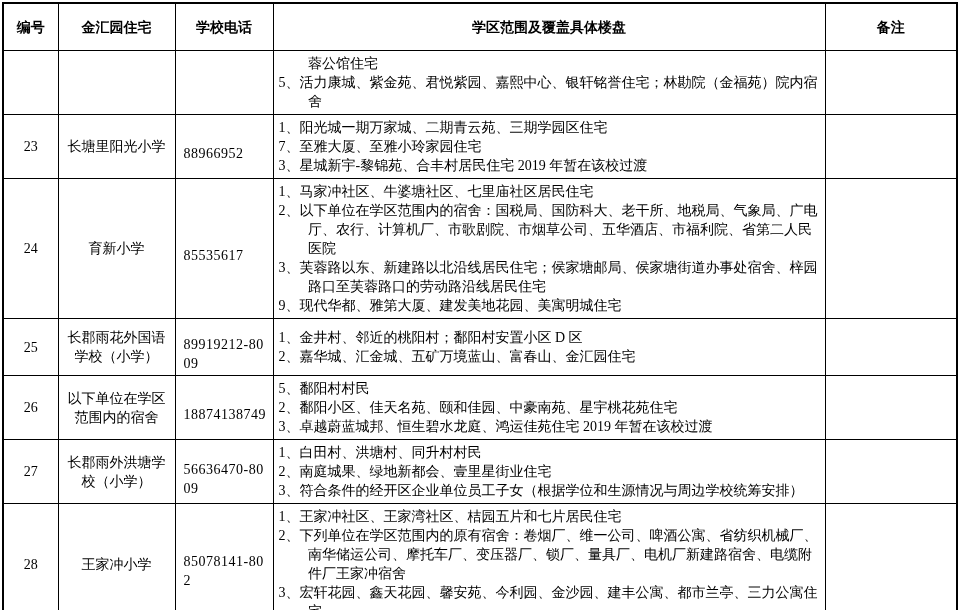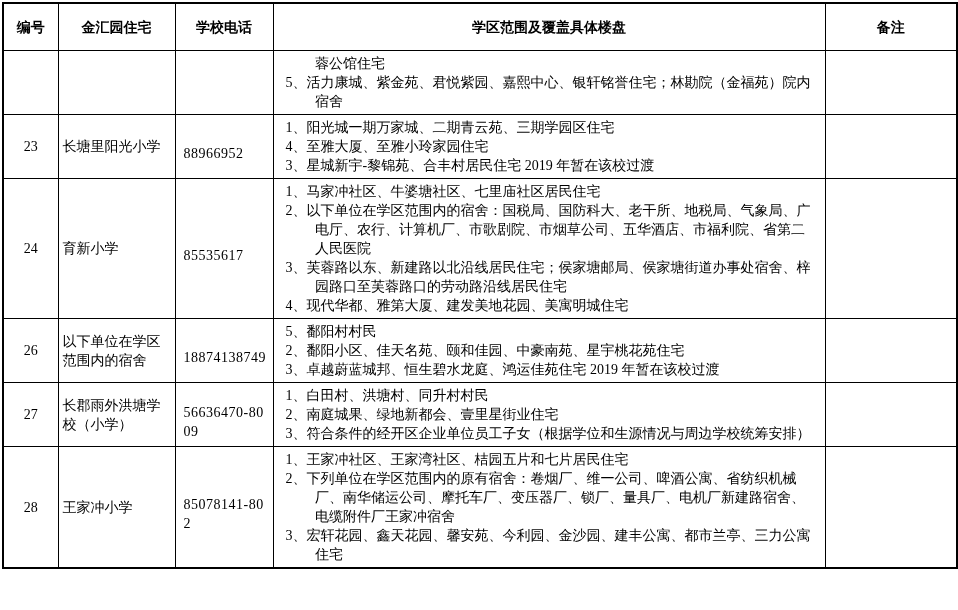--- a/index.html
+++ b/index.html
@@ -36,33 +36,33 @@
     font-weight: bold;
     height: 42px;
     text-align: center;
     padding: 2px 8px;
   }
   td.id-cell {
     text-align: center;
     padding: 18px 2px;
   }
   td.name-cell {
-    text-align: left;
+    text-align: center;
     padding: 2px 4px 2px 4px;
     margin-left: 12px;
   }
   td.phone-cell {
     text-align: left;
     padding: 16px 2px 2px 8px;
     font-size: 13px;
     letter-spacing: 0.5px;
   }
   td.content-cell {
     text-align: left;
-    padding: 3px 6px 3px 12px;
+    padding: 3px 6px 3px 5px;
     vertical-align: middle;
     margin-top: 16px;
   }
   td.note-cell {
     padding: 2px 4px;
   }
   .district-item {
     padding-left: 2.1em;
     text-indent: -2.1em;
   }
@@ -101,34 +101,44 @@
             <div class="district-item">5、活力康城、紫金苑、君悦紫园、嘉熙中心、银轩铭誉住宅；林勘院（金福苑）院内宿舍</div>
           </td>
           <td class="note-cell"></td>
         </tr>
         <tr>
           <td class="id-cell">23</td>
           <td class="name-cell">长塘里阳光小学</td>
           <td class="phone-cell">88966952</td>
           <td class="content-cell">
             <div class="district-item">1、阳光城一期万家城、二期青云苑、三期学园区住宅</div>
-            <div class="district-item">4、至雅大厦、至雅小玲家园住宅</div>
+            <div class="district-item">7、至雅大厦、至雅小玲家园住宅</div>
             <div class="district-item">3、星城新宇-黎锦苑、合丰村居民住宅 2019 年暂在该校过渡</div>
           </td>
           <td class="note-cell"></td>
         </tr>
         <tr>
           <td class="id-cell">24</td>
           <td class="name-cell">育新小学</td>
           <td class="phone-cell">85535617</td>
           <td class="content-cell">
             <div class="district-item">1、马家冲社区、牛婆塘社区、七里庙社区居民住宅</div>
             <div class="district-item">2、以下单位在学区范围内的宿舍：国税局、国防科大、老干所、地税局、气象局、广电厅、农行、计算机厂、市歌剧院、市烟草公司、五华酒店、市福利院、省第二人民医院</div>
             <div class="district-item">3、芙蓉路以东、新建路以北沿线居民住宅；侯家塘邮局、侯家塘街道办事处宿舍、梓园路口至芙蓉路口的劳动路沿线居民住宅</div>
-            <div class="district-item">4、现代华都、雅第大厦、建发美地花园、美寓明城住宅</div>
+            <div class="district-item">9、现代华都、雅第大厦、建发美地花园、美寓明城住宅</div>
+          </td>
+          <td class="note-cell"></td>
+        </tr>
+        <tr>
+          <td class="id-cell">25</td>
+          <td class="name-cell">长郡雨花外国语学校（小学）</td>
+          <td class="phone-cell">89919212-8009</td>
+          <td class="content-cell">
+            <div class="district-item">1、金井村、邻近的桃阳村；鄱阳村安置小区 D 区</div>
+            <div class="district-item">2、嘉华城、汇金城、五矿万境蓝山、富春山、金汇园住宅</div>
           </td>
           <td class="note-cell"></td>
         </tr>
         <tr>
           <td class="id-cell">26</td>
           <td class="name-cell">以下单位在学区范围内的宿舍</td>
           <td class="phone-cell">18874138749</td>
           <td class="content-cell">
             <div class="district-item">5、鄱阳村村民</div>
             <div class="district-item">2、鄱阳小区、佳天名苑、颐和佳园、中豪南苑、星宇桃花苑住宅</div>

